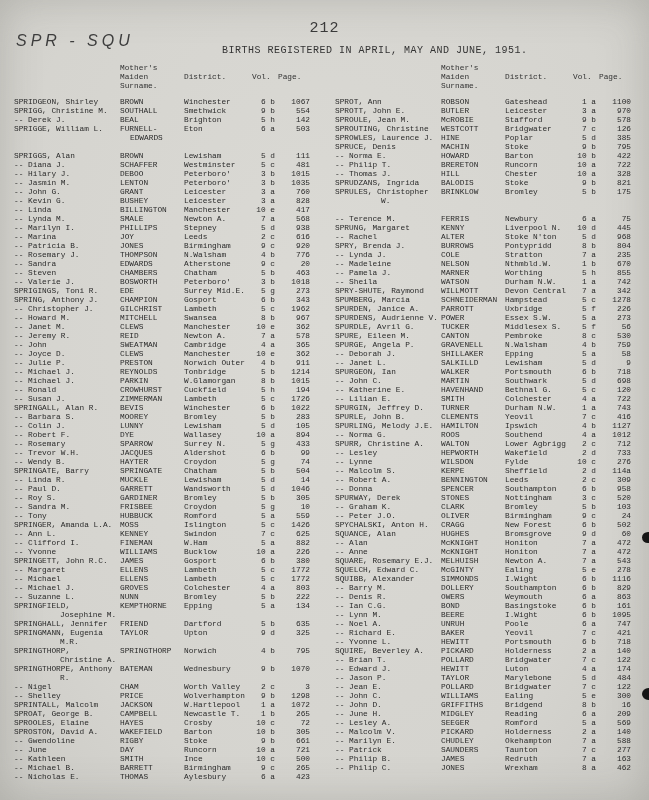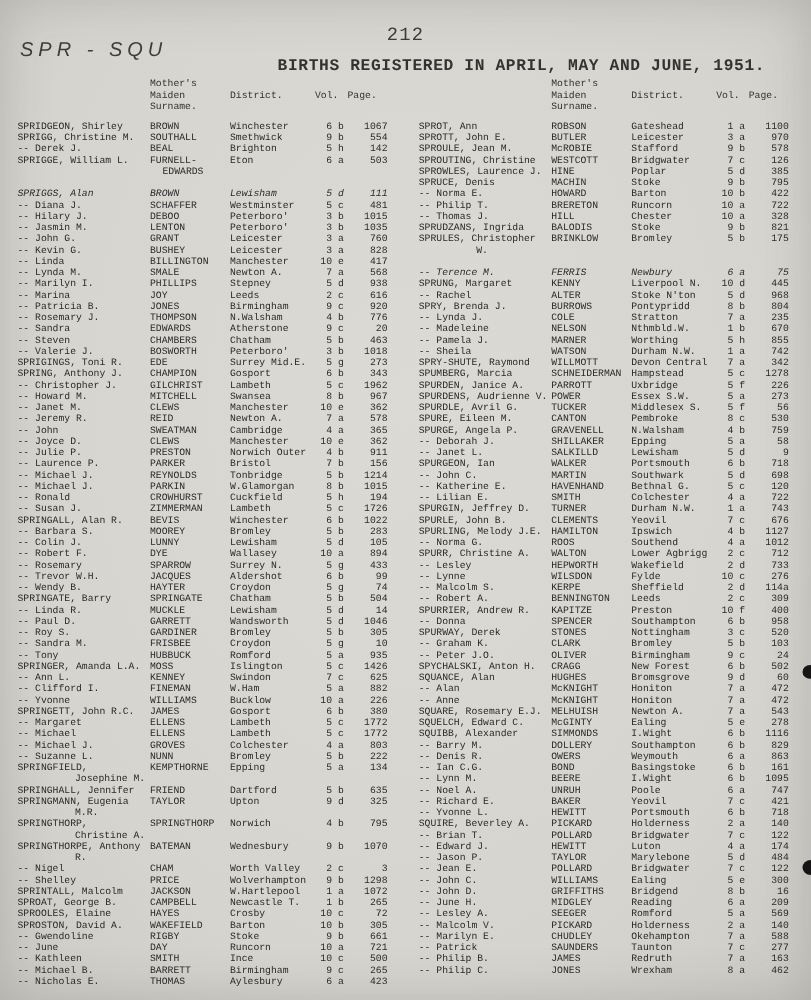--- a/index.html
+++ b/index.html
@@ -20,39 +20,39 @@
     position:absolute;top:20px;left:0;width:649px;text-align:center;
     font-size:15px;letter-spacing:1px;color:#3a3a3a;
   }
   .range{
     position:absolute;left:16px;top:32px;
     font-family:"Liberation Sans","DejaVu Sans",sans-serif;
     font-size:16px;letter-spacing:4px;color:#3d3d3d;font-weight:500;font-style:italic;
   }
   .title{
     position:absolute;left:222px;top:45px;
-    font-size:13px;letter-spacing:.5px;color:#333;font-weight:bold;
+    font-size:10px;letter-spacing:.5px;color:#333;
   }
   .half{position:absolute;top:64px;width:306px;}
   .half-left{left:14px;}
   .half-right{left:335px;}
   .hdr,.row{
     display:grid;
     grid-template-columns:106px 64px 68px 26px 32px;
     font-size:7.8px;line-height:9px;
     white-space:nowrap;
   }
   .hdr{margin-bottom:7px;color:#333;}
   .hdr .pad{padding-top:9px;}
   .cell{overflow:visible;}
   .c-vol{text-align:right;padding-right:3px;}
   .c-page{text-align:right;}
   .wrap2{padding-left:46px;}
   .c-mother .wrap2{padding-left:10px;}
-  .row.gap{margin-top:9px;font-style:italic;}
+  .row.gap{margin-top:9px;}
   .artifact{
     position:absolute;background:#151515;border-radius:50%;
   }
   .artifact-1{width:12px;height:11px;right:-5px;top:532px;}
   .artifact-2{width:13px;height:12px;right:-6px;top:688px;}
 </style>
 </head>
 <body>
 
 <div class="page">
@@ -546,37 +546,20 @@
           </div>
           <div class="cell c-vol">
             <div>4 b</div>
           </div>
           <div class="cell c-page">
             <div>911</div>
           </div>
         </div>
         <div class="row">
           <div class="cell c-name">
-            <div>-- Laurence P.</div>
-          </div>
-          <div class="cell c-mother">
-            <div>PARKER</div>
-          </div>
-          <div class="cell c-district">
-            <div>Bristol</div>
-          </div>
-          <div class="cell c-vol">
-            <div>7 b</div>
-          </div>
-          <div class="cell c-page">
-            <div>156</div>
-          </div>
-        </div>
-        <div class="row">
-          <div class="cell c-name">
             <div>-- Michael J.</div>
           </div>
           <div class="cell c-mother">
             <div>REYNOLDS</div>
           </div>
           <div class="cell c-district">
             <div>Tonbridge</div>
           </div>
           <div class="cell c-vol">
             <div>5 b</div>
@@ -847,21 +830,21 @@
           <div class="cell c-mother">
             <div>HUBBUCK</div>
           </div>
           <div class="cell c-district">
             <div>Romford</div>
           </div>
           <div class="cell c-vol">
             <div>5 a</div>
           </div>
           <div class="cell c-page">
-            <div>935</div>
+            <div>559</div>
           </div>
         </div>
         <div class="row">
           <div class="cell c-name">
             <div>SPRINGER, Amanda L.A.</div>
           </div>
           <div class="cell c-mother">
             <div>MOSS</div>
           </div>
           <div class="cell c-district">
@@ -1871,21 +1854,21 @@
           <div class="cell c-mother">
             <div>CLEMENTS</div>
           </div>
           <div class="cell c-district">
             <div>Yeovil</div>
           </div>
           <div class="cell c-vol">
             <div>7 c</div>
           </div>
           <div class="cell c-page">
-            <div>676</div>
+            <div>416</div>
           </div>
         </div>
         <div class="row">
           <div class="cell c-name">
             <div>SPURLING, Melody J.E.</div>
           </div>
           <div class="cell c-mother">
             <div>HAMILTON</div>
           </div>
           <div class="cell c-district">
@@ -1991,37 +1974,20 @@
             <div>BENNINGTON</div>
           </div>
           <div class="cell c-district">
             <div>Leeds</div>
           </div>
           <div class="cell c-vol">
             <div>2 c</div>
           </div>
           <div class="cell c-page">
             <div>309</div>
-          </div>
-        </div>
-        <div class="row">
-          <div class="cell c-name">
-            <div>SPURRIER, Andrew R.</div>
-          </div>
-          <div class="cell c-mother">
-            <div>KAPITZE</div>
-          </div>
-          <div class="cell c-district">
-            <div>Preston</div>
-          </div>
-          <div class="cell c-vol">
-            <div>10 f</div>
-          </div>
-          <div class="cell c-page">
-            <div>400</div>
           </div>
         </div>
         <div class="row">
           <div class="cell c-name">
             <div>-- Donna</div>
           </div>
           <div class="cell c-mother">
             <div>SPENCER</div>
           </div>
           <div class="cell c-district">

